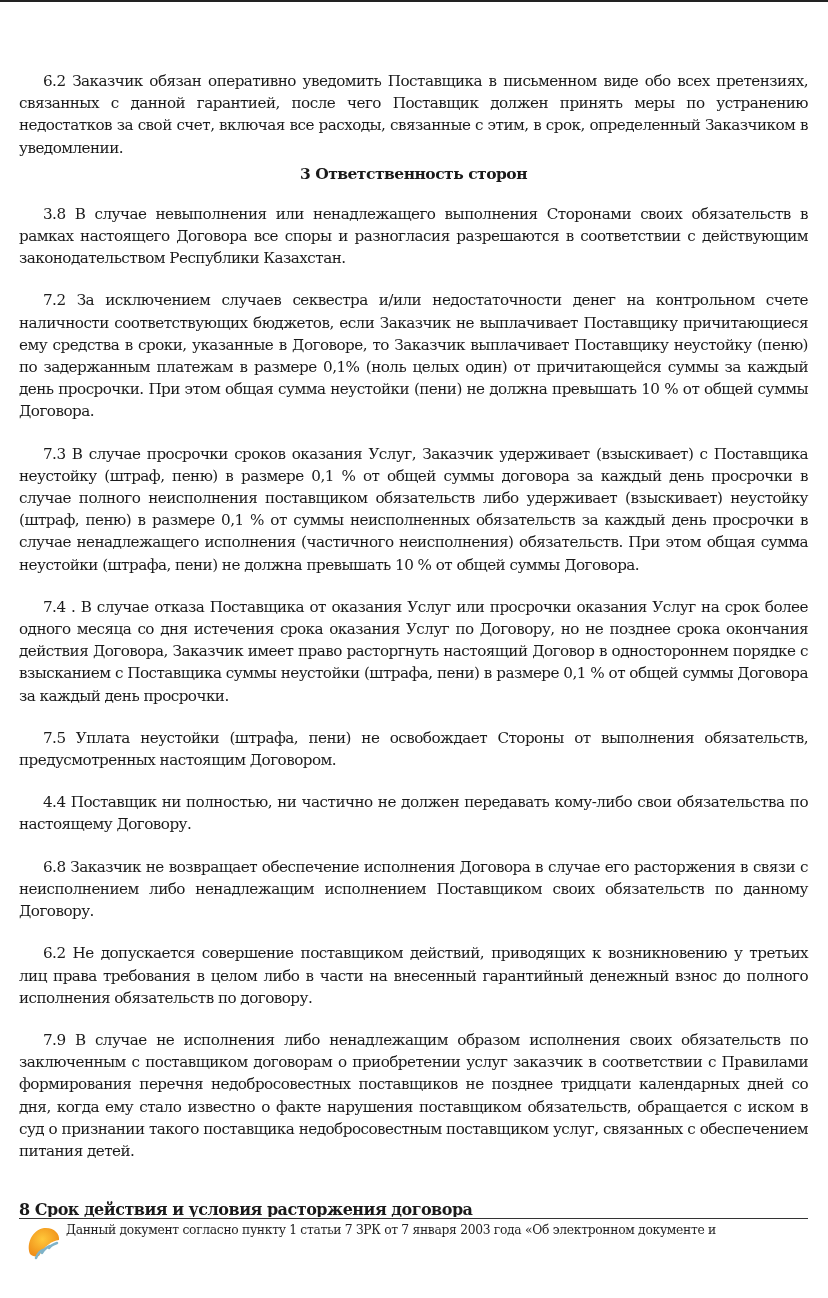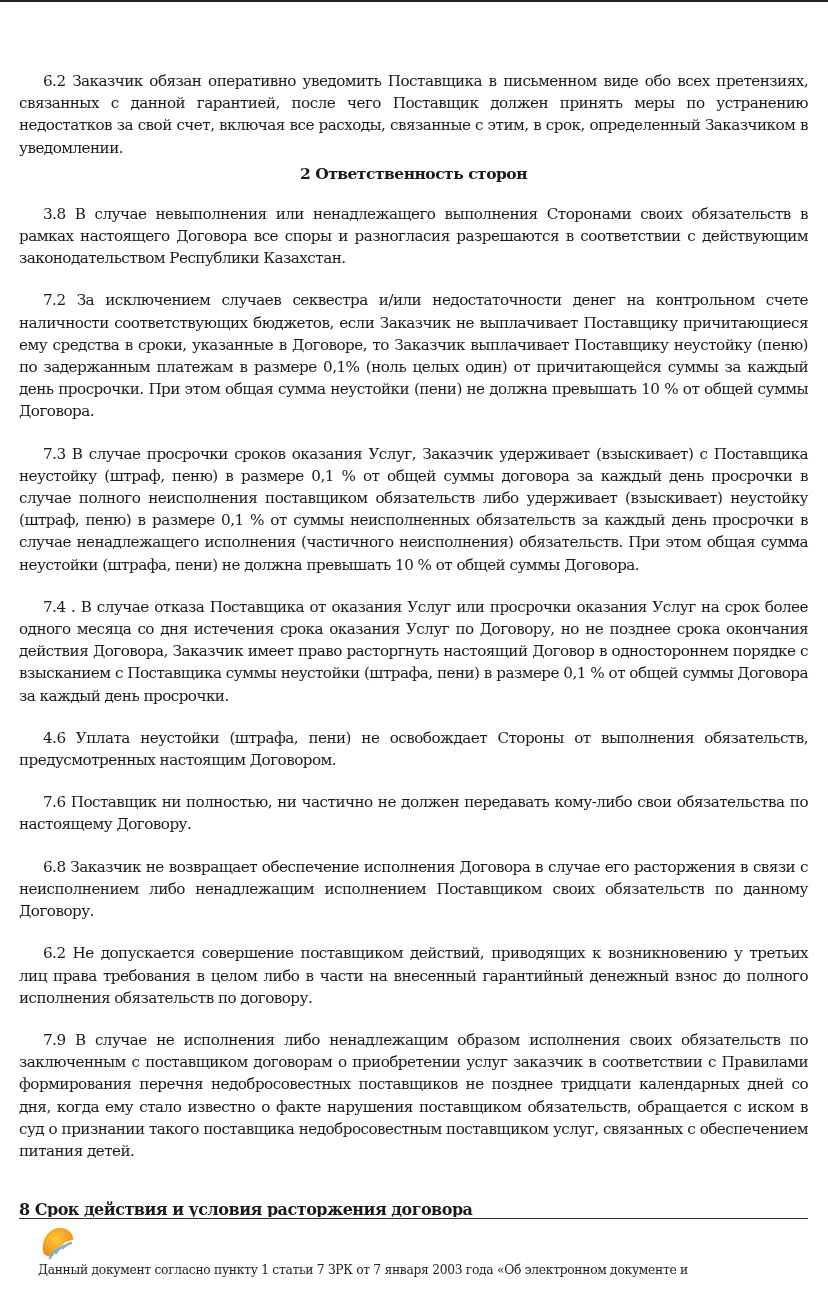--- a/index.html
+++ b/index.html
@@ -17,38 +17,38 @@
   .heading {
     font-weight: bold; text-align: center; font-size: 15.5px; line-height: 22px;
     margin: 0 0 18px 0; letter-spacing: -0.5px;
   }
   .heading2 {
     position: absolute; left: 19px; top: 1199px; width: 789px;
     font-weight: bold; text-align: left; font-size: 16px; line-height: 22px;
     letter-spacing: -0.5px; height: 18px; overflow: hidden;
   }
   .footer-line { position: absolute; left: 19px; top: 1218px; width: 789px; height: 1px; background: #333; }
-  .footer { position: absolute; left: 38px; top: 1222px; width: 790px; display: flex; align-items: flex-start; flex-direction: column; }
+  .footer { position: absolute; left: 24px; top: 1222px; width: 790px; display: flex; align-items: flex-start; }
   .logo { width: 38px; height: 38px; margin-right: 4px; margin-top: 2px; flex: none; }
   .footer-text { font-size: 12.3px; line-height: 17px; letter-spacing: -0.3px; color: #222; }
 </style>
 </head>
 <body>
 
 <div class="top-border"></div>
 
 <div class="content">
   <p class="para first">6.2 Заказчик обязан оперативно уведомить Поставщика в письменном виде обо всех претензиях, связанных с данной гарантией, после чего Поставщик должен принять меры по устранению недостатков за свой счет, включая все расходы, связанные с этим, в срок, определенный Заказчиком в уведомлении.</p>
-  <div class="heading">2 Ответственность сторон</div>
+  <div class="heading">3 Ответственность сторон</div>
   <p class="para">3.8 В случае невыполнения или ненадлежащего выполнения Сторонами своих обязательств в рамках настоящего Договора все споры и разногласия разрешаются в соответствии с действующим законодательством Республики Казахстан.</p>
   <p class="para">7.2 За исключением случаев секвестра и/или недостаточности денег на контрольном счете наличности соответствующих бюджетов, если Заказчик не выплачивает Поставщику причитающиеся ему средства в сроки, указанные в Договоре, то Заказчик выплачивает Поставщику неустойку (пеню) по задержанным платежам в размере 0,1% (ноль целых один) от причитающейся суммы за каждый день просрочки. При этом общая сумма неустойки (пени) не должна превышать 10 % от общей суммы Договора.</p>
   <p class="para">7.3 В случае просрочки сроков оказания Услуг, Заказчик удерживает (взыскивает) с Поставщика неустойку (штраф, пеню) в размере 0,1 % от общей суммы договора за каждый день просрочки в случае полного неисполнения поставщиком обязательств либо удерживает (взыскивает) неустойку (штраф, пеню) в размере 0,1 % от суммы неисполненных обязательств за каждый день просрочки в случае ненадлежащего исполнения (частичного неисполнения) обязательств. При этом общая сумма неустойки (штрафа, пени) не должна превышать 10 % от общей суммы Договора.</p>
   <p class="para">7.4 . В случае отказа Поставщика от оказания Услуг или просрочки оказания Услуг на срок более одного месяца со дня истечения срока оказания Услуг по Договору, но не позднее срока окончания действия Договора, Заказчик имеет право расторгнуть настоящий Договор в одностороннем порядке с взысканием с Поставщика суммы неустойки (штрафа, пени) в размере 0,1 % от общей суммы Договора за каждый день просрочки.</p>
-  <p class="para">4.6 Уплата неустойки (штрафа, пени) не освобождает Стороны от выполнения обязательств, предусмотренных настоящим Договором.</p>
-  <p class="para">7.6 Поставщик ни полностью, ни частично не должен передавать кому-либо свои обязательства по настоящему Договору.</p>
+  <p class="para">7.5 Уплата неустойки (штрафа, пени) не освобождает Стороны от выполнения обязательств, предусмотренных настоящим Договором.</p>
+  <p class="para">4.4 Поставщик ни полностью, ни частично не должен передавать кому-либо свои обязательства по настоящему Договору.</p>
   <p class="para">6.8 Заказчик не возвращает обеспечение исполнения Договора в случае его расторжения в связи с неисполнением либо ненадлежащим исполнением Поставщиком своих обязательств по данному Договору.</p>
   <p class="para">6.2 Не допускается совершение поставщиком действий, приводящих к возникновению у третьих лиц права требования в целом либо в части на внесенный гарантийный денежный взнос до полного исполнения обязательств по договору.</p>
   <p class="para">7.9 В случае не исполнения либо ненадлежащим образом исполнения своих обязательств по заключенным с поставщиком договорам о приобретении услуг заказчик в соответствии с Правилами формирования перечня недобросовестных поставщиков не позднее тридцати календарных дней со дня, когда ему стало известно о факте нарушения поставщиком обязательств, обращается с иском в суд о признании такого поставщика недобросовестным поставщиком услуг, связанных с обеспечением питания детей.</p>
 </div>
 
 <div class="heading2">8 Срок действия и условия расторжения договора</div>
 <div class="footer-line"></div>
 
 <div class="footer">
   <svg class="logo" viewBox="0 0 38 38">

